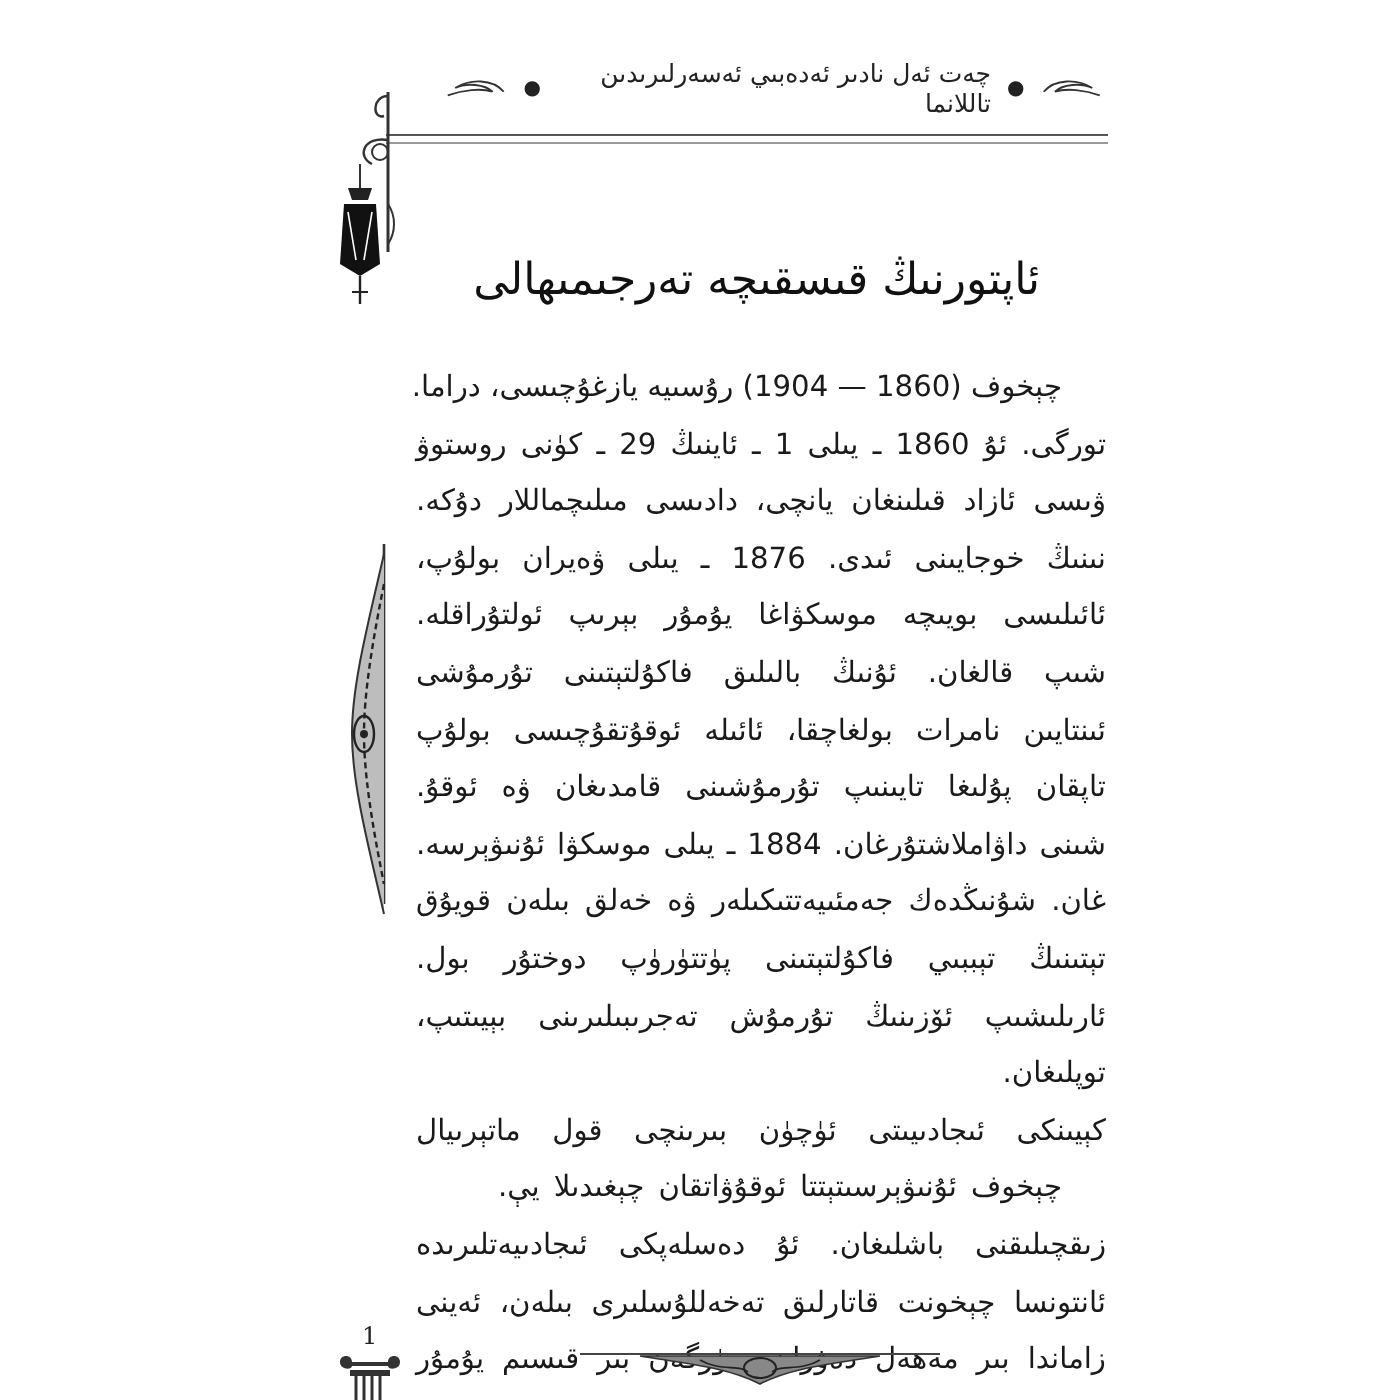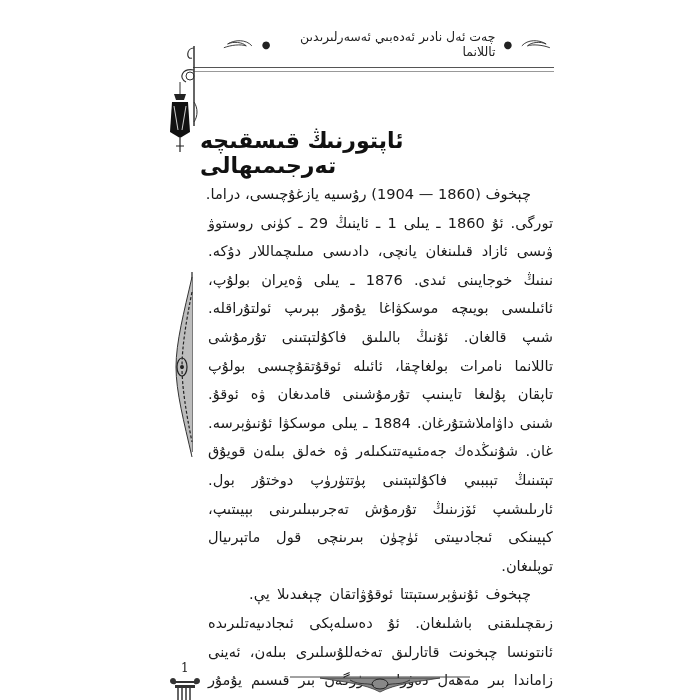--- a/index.html
+++ b/index.html
@@ -19,22 +19,22 @@
     position: absolute; left: 193px; top: 67px; width: 361px; height: 3px;
     border-top: 1.5px solid #555; border-bottom: 1px solid #999;
   }
   .lantern { position: absolute; left: 164px; top: 42px; width: 36px; height: 112px; }
 
   
   .side-ornament { position: absolute; left: 172px; top: 272px; width: 24px; height: 190px; }
 
   
   .title {
-    position: absolute; left: 200px; top: 128px; width: 320px; text-align: left;
-    direction: rtl; font-size: 22px; font-weight: bold; color: #111; letter-spacing: 0.3px;
+    position: absolute; left: 200px; top: 128px; width: 320px; text-align: right;
+    direction: rtl; font-size: 22px; font-weight: normal; color: #111; letter-spacing: 0.3px;
   }
 
   
   .body-text {
     position: absolute; left: 208px; top: 180px; width: 345px;
     direction: rtl; text-align: justify; text-align-last: auto;
     font-size: 14.6px; line-height: 28.6px; color: #1a1a1a;
   }
   .line { display: block; white-space: nowrap; text-align: justify; text-align-last: justify; }
   .line.last { text-align-last: right; }
@@ -87,28 +87,28 @@
 
   <div class="title">ئاپتورنىڭ قىسقىچە تەرجىمىھالى</div>
 
   <div class="body-text">
     <span class="line indent">چېخوف (1860 — 1904) رۇسىيە يازغۇچىسى، دراما.</span>
     <span class="line">تورگى. ئۇ 1860 ـ يىلى 1 ـ ئاينىڭ 29 ـ كۈنى روستوۋ</span>
     <span class="line">ۋىسى ئازاد قىلىنغان يانچى، دادىسى مىلىچماللار دۇكە.</span>
     <span class="line">نىنىڭ خوجايىنى ئىدى. 1876 ـ يىلى ۋەيران بولۇپ،</span>
     <span class="line">ئائىلىسى بويىچە موسكۋاغا يۇمۇر بېرىپ ئولتۇراقلە.</span>
     <span class="line">شىپ قالغان. ئۇنىڭ بالىلىق فاكۇلتېتىنى تۇرمۇشى</span>
-    <span class="line">تاللانما نامرات بولغاچقا، ئائىلە ئوقۇتقۇچىسى بولۇپ</span>
+    <span class="line">ئىنتايىن نامرات بولغاچقا، ئائىلە ئوقۇتقۇچىسى بولۇپ</span>
     <span class="line">تاپقان پۇلىغا تايىنىپ تۇرمۇشىنى قامدىغان ۋە ئوقۇ.</span>
     <span class="line">شىنى داۋاملاشتۇرغان. 1884 ـ يىلى موسكۋا ئۇنىۋېرسە.</span>
     <span class="line">غان. شۇنىڭدەك جەمئىيەتتىكىلەر ۋە خەلق بىلەن قويۇق</span>
     <span class="line">تېتىنىڭ تېببىي فاكۇلتېتىنى پۈتتۈرۈپ دوختۇر بول.</span>
     <span class="line">ئارىلىشىپ ئۆزىنىڭ تۇرمۇش تەجرىبىلىرىنى بېيىتىپ،</span>
+    <span class="line last">توپلىغان.</span>
     <span class="line">كېيىنكى ئىجادىيىتى ئۈچۈن بىرىنچى قول ماتېرىيال</span>
-    <span class="line last">توپلىغان.</span>
     <span class="line indent">چېخوف ئۇنىۋېرسىتېتتا ئوقۇۋاتقان چېغىدىلا يې.</span>
     <span class="line">زىقچىلىقنى باشلىغان. ئۇ دەسلەپكى ئىجادىيەتلىرىدە</span>
     <span class="line">ئانتونسا چېخونت قاتارلىق تەخەللۇسلىرى بىلەن، ئەينى</span>
     <span class="line">زاماندا بىر مەھەل دەۋران سۈرگەن بىر قىسىم يۇمۇر</span>
   </div>
 
   <div class="page-number">1</div>
   <svg class="column-ornament" viewBox="0 0 34 25">
     <path d="M2 6 C2 2, 8 2, 8 6 L26 6 C26 2, 32 2, 32 6 C32 10, 26 10, 26 8 L8 8 C8 10, 2 10, 2 6 Z" fill="#333"></path>
     <rect x="7" y="10" width="20" height="3" fill="#333"></rect>

